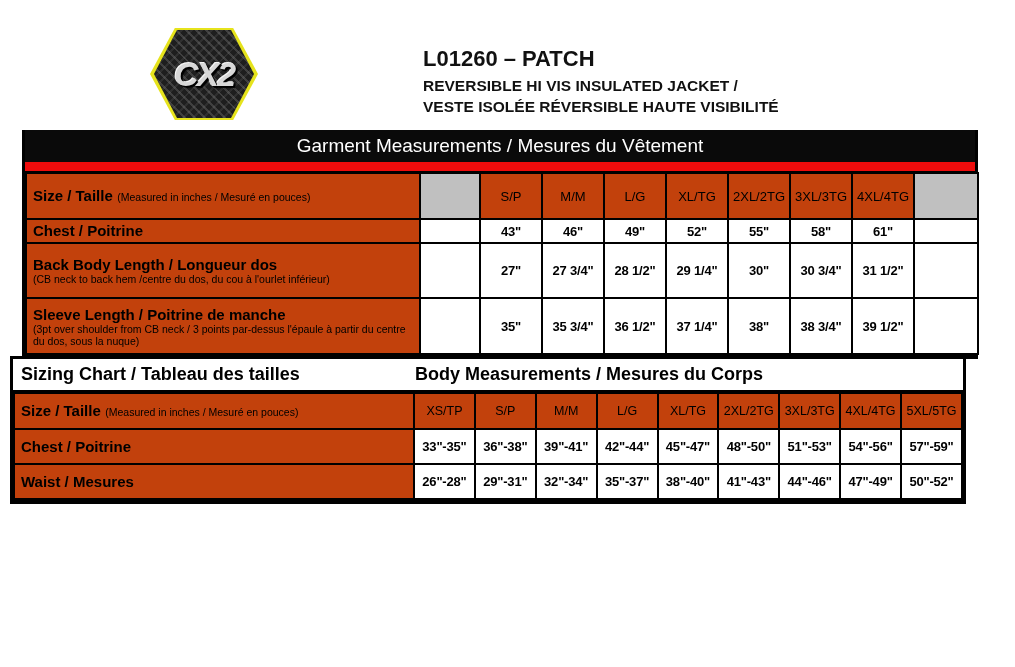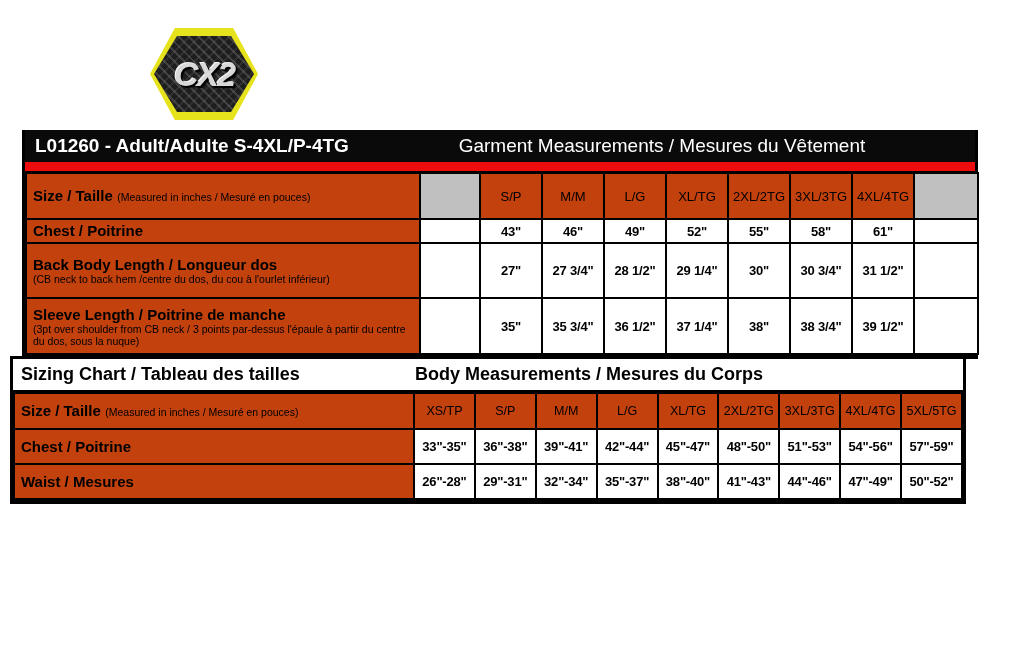--- a/index.html
+++ b/index.html
@@ -5,21 +5,21 @@
   * { box-sizing: border-box; margin: 0; padding: 0; }
   html,body { background:#ffffff; }
   body { font-family: "Liberation Sans", "DejaVu Sans", sans-serif; }
   #page { position: relative; width: 1015px; height: 667px; background: #fff; overflow: hidden; }
 
   
   #logo { position:absolute; left:150px; top:28px; width:108px; height:92px; }
   .hex-outer { width:100%; height:100%;
     clip-path: polygon(0% 50%, 23% 0%, 77% 0%, 100% 50%, 77% 100%, 23% 100%);
     background:#e6e31c; display:flex; align-items:center; justify-content:center; }
-  .hex-inner { width:100px; height:76px;
+  .hex-inner { width:100px; height:88px;
     clip-path: polygon(0% 50%, 23% 0%, 77% 0%, 100% 50%, 77% 100%, 23% 100%);
     background-color:#1e1e1e;
     background-image:
       repeating-linear-gradient(45deg, rgba(150,150,150,.28) 0 2px, transparent 2px 7px),
       repeating-linear-gradient(-45deg, rgba(90,90,90,.28) 0 2px, transparent 2px 7px);
     display:flex; align-items:center; justify-content:center; }
   .logo-text { font-style:italic; font-weight:bold; font-size:34px; letter-spacing:-2px;
     color:#d8d8d8; text-shadow: 1px 1px 0 #000, 2px 2px 1px #000, -1px -1px 0 #f5f5f5; }
 
   #title-block { position:absolute; left:423px; top:46px; }
@@ -59,24 +59,28 @@
 <div id="page">
 
   <div id="logo">
     <div class="hex-outer">
       <div class="hex-inner">
         <span class="logo-text">CX2</span>
       </div>
     </div>
   </div>
 
+  <div id="title-block">
+    <div class="doc-title">L01260 – PATCH</div>
+    <div class="doc-sub">REVERSIBLE HI VIS INSULATED JACKET /</div>
+    <div class="doc-sub" style="margin-top:0">VESTE ISOLÉE RÉVERSIBLE HAUTE VISIBILITÉ</div>
+  </div>
 
   <div id="garment-wrap">
     <div class="t1-bar">
-      <span class="t1-bar-left">L01260 - Adult/Adulte S-4XL/P-4TG</span>
       <span class="t1-bar-right">Garment Measurements / Mesures du Vêtement</span>
     </div>
     <div class="t1-red"></div>
 
     <table class="sheet-table t1">
       <colgroup>
         <col style="width:394px">
           <col style="width:60px">
         <col style="width:62px">
           <col style="width:62px">

